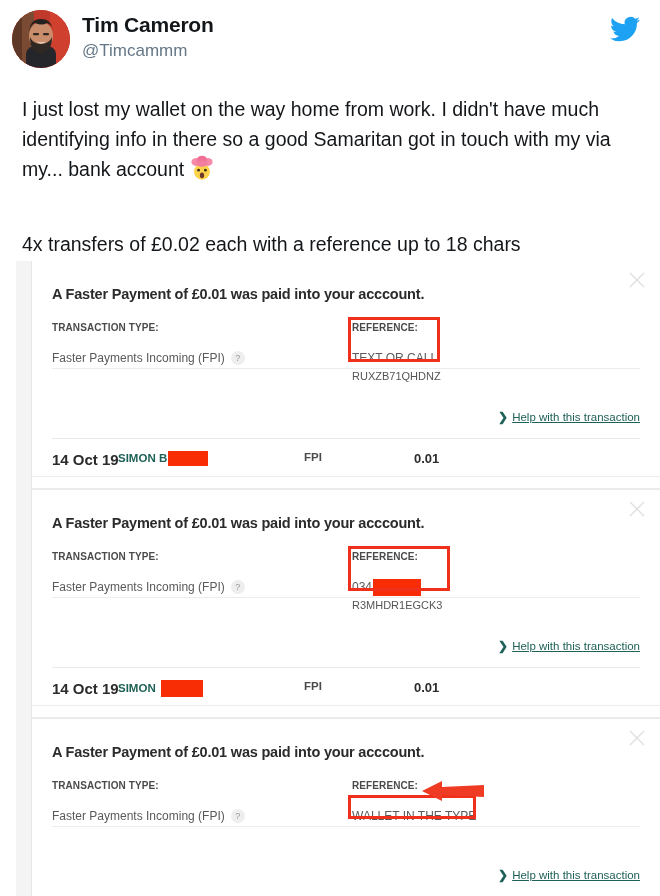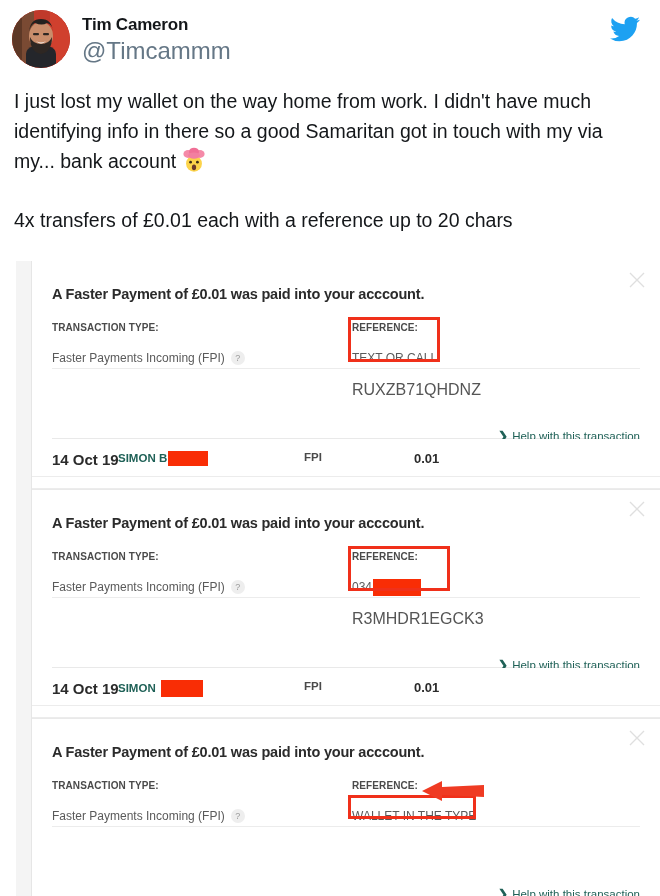--- a/index.html
+++ b/index.html
@@ -38,29 +38,29 @@
   }
   .avatar svg { display: block; width: 58px; height: 58px; }
 
   .author-block {
     position: absolute;
     left: 82px;
     top: 12px;
   }
 
   .author-name {
-    font-size: 17px;
+    font-size: 21px;
     font-weight: bold;
     color: #14171a;
     line-height: 26px;
     letter-spacing: -0.2px;
   }
 
   .author-handle {
-    font-size: 24px;
+    font-size: 17px;
     color: #657786;
     line-height: 24px;
     margin-top: 1px;
   }
 
   .bird-icon {
     position: absolute;
     right: 18px;
     top: 14px;
     width: 34px;
@@ -68,21 +68,21 @@
   }
   .bird-icon svg { display: block; width: 34px; height: 30px; }
 
   
   .tweet-body {
     padding: 6px 14px 0 14px;
     font-size: 19.5px;
     line-height: 30px;
     color: #14171a;
   }
-  .tweet-body p { margin: 0; }
+  .tweet-body p { margin: 8px; }
   .tweet-gap { height: 29px; }
 
   .emoji-mindblown {
     display: inline-block;
     vertical-align: -5px;
     width: 24px;
     height: 26px;
   }
   .emoji-mindblown svg { display: block; width: 24px; height: 26px; }
 
@@ -190,24 +190,24 @@
     background: #eeeeee;
     color: #9a9a9a;
     font-size: 9px;
     line-height: 14px;
     text-align: center;
     vertical-align: 1px;
     margin-left: 6px;
   }
 
   .ref-value-2nd {
-    font-size: 16px;
+    font-size: 11px;
     color: #555;
     line-height: 14px;
-    margin-top: 16px;
+    margin-top: 2px;
     white-space: nowrap;
   }
 
   
   .ref-highlight {
     position: absolute;
     border: 3px solid #f0301a;
     pointer-events: none;
   }
 
@@ -229,21 +229,21 @@
 
   .help-row {
     position: relative;
     height: 34px;
     border-bottom: 1px solid #e9e9e9;
   }
 
   .help-link {
     position: absolute;
     right: 0;
-    top: 24px;
+    top: 5px;
     font-size: 11.5px;
     color: #1f6157;
     text-decoration: underline;
     white-space: nowrap;
   }
 
   .chevron {
     display: inline-block;
     color: #1f6157;
     font-weight: bold;
@@ -374,21 +374,21 @@
         <circle cx="9.3" cy="16.4" r="1.5" fill="#3b2b17"></circle>
         <circle cx="16.7" cy="16.4" r="1.5" fill="#3b2b17"></circle>
         <ellipse cx="13" cy="22" rx="2.3" ry="3" fill="#6b3a2a"></ellipse>
         <ellipse cx="6.5" cy="7.5" rx="5" ry="4.2" fill="#f58aa8"></ellipse>
         <ellipse cx="19.5" cy="7.5" rx="5" ry="4.2" fill="#f58aa8"></ellipse>
         <ellipse cx="13" cy="5" rx="5.4" ry="4.4" fill="#f06f96"></ellipse>
         <ellipse cx="13" cy="9.2" rx="6.4" ry="3.4" fill="#f27fa0"></ellipse>
       </svg>
     </span></p>
     <div class="tweet-gap"></div>
-    <p>4x transfers of £0.01 each with a reference up to 20 chars</p>
+    <p>4x transfers of £0.02 each with a reference up to 18 chars</p>
   </div>
 
   <div class="shot">
     <div class="shot-gutter"></div>
 
     <div class="shot-inner">
 
       <div class="txn-card">
         <div class="card-panel">
           <div class="close-icon">

